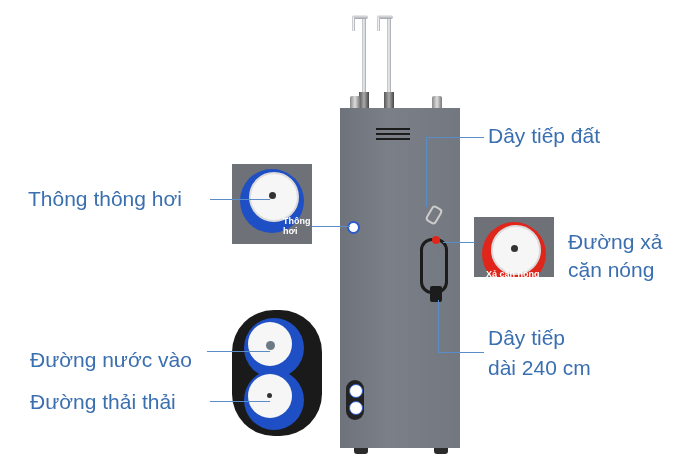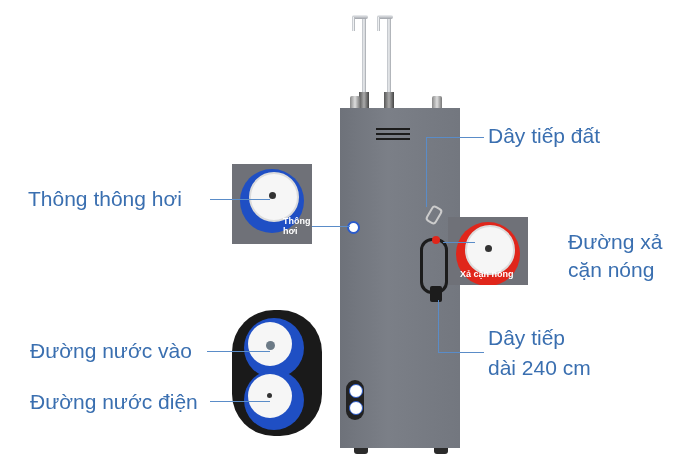--- a/index.html
+++ b/index.html
@@ -59,21 +59,21 @@
 <div class="foot" style="left:354px;top:448px;"></div>
 <div class="foot" style="left:434px;top:448px;"></div>
 
 <div class="inset" style="left:232px;top:164px;width:80px;height:80px;">
   <div class="ring" style="left:8px;top:5px;width:64px;height:64px;background:#1f4fc4;"></div>
   <div class="ring" style="left:17px;top:8px;width:46px;height:46px;background:#f6f6f6;border:2px solid #dcdcdc;"></div>
   <div class="port-dot" style="left:37px;top:28px;"></div>
   <div class="small-text" style="left:19px;top:52px;margin-left:32px;">Thông hơi</div>
 </div>
 
-<div class="inset" style="left:448px;top:217px;width:80px;height:68px;text-align:right;">
+<div class="inset" style="left:474px;top:217px;width:80px;height:60px;text-align:right;">
   <div class="ring" style="left:8px;top:5px;width:64px;height:64px;background:#e0261b;"></div>
   <div class="ring" style="left:17px;top:8px;width:46px;height:46px;background:#f6f6f6;border:2px solid #dcdcdc;"></div>
   <div class="port-dot" style="left:37px;top:28px;"></div>
   <div class="small-text" style="left:12px;top:52px;">Xả cặn nóng</div>
 </div>
 
 <div style="position:absolute;left:232px;top:310px;width:90px;height:126px;background:#1a1a1a;border-radius:42px;">
   <div class="ring" style="left:12px;top:8px;width:60px;height:60px;background:#1f4fc4;"></div>
   <div class="ring" style="left:16px;top:12px;width:44px;height:44px;background:#f6f6f6;"></div>
   <div class="port-dot" style="left:34px;top:31px;width:9px;height:9px;background:#6c7a86;"></div>
@@ -92,16 +92,16 @@
 
 <div class="label" style="left:568px;top:230px;text-align:center;">Đường xả</div>
 <div class="label" style="left:568px;top:258px;text-align:right;">cặn nóng</div>
 <div class="line" style="left:443px;top:242px;width:32px;height:1px;"></div>
 
 <div class="label" style="left:488px;top:326px;">Dây tiếp</div>
 <div class="label" style="left:488px;top:356px;">dài 240 cm</div>
 <div class="line" style="left:438px;top:300px;width:1px;height:52px;"></div>
 <div class="line" style="left:438px;top:352px;width:46px;height:1px;"></div>
 
-<div class="label" style="left:30px;top:339px;">Đường nước vào</div>
+<div class="label" style="left:30px;top:348px;">Đường nước vào</div>
 <div class="line" style="left:207px;top:351px;width:63px;height:1px;"></div>
-<div class="label" style="left:30px;top:390px;">Đường nước điện</div>
+<div class="label" style="left:30px;top:390px;">Đường thải thải</div>
 <div class="line" style="left:210px;top:401px;width:60px;height:1px;"></div>
 
 </body></html>

